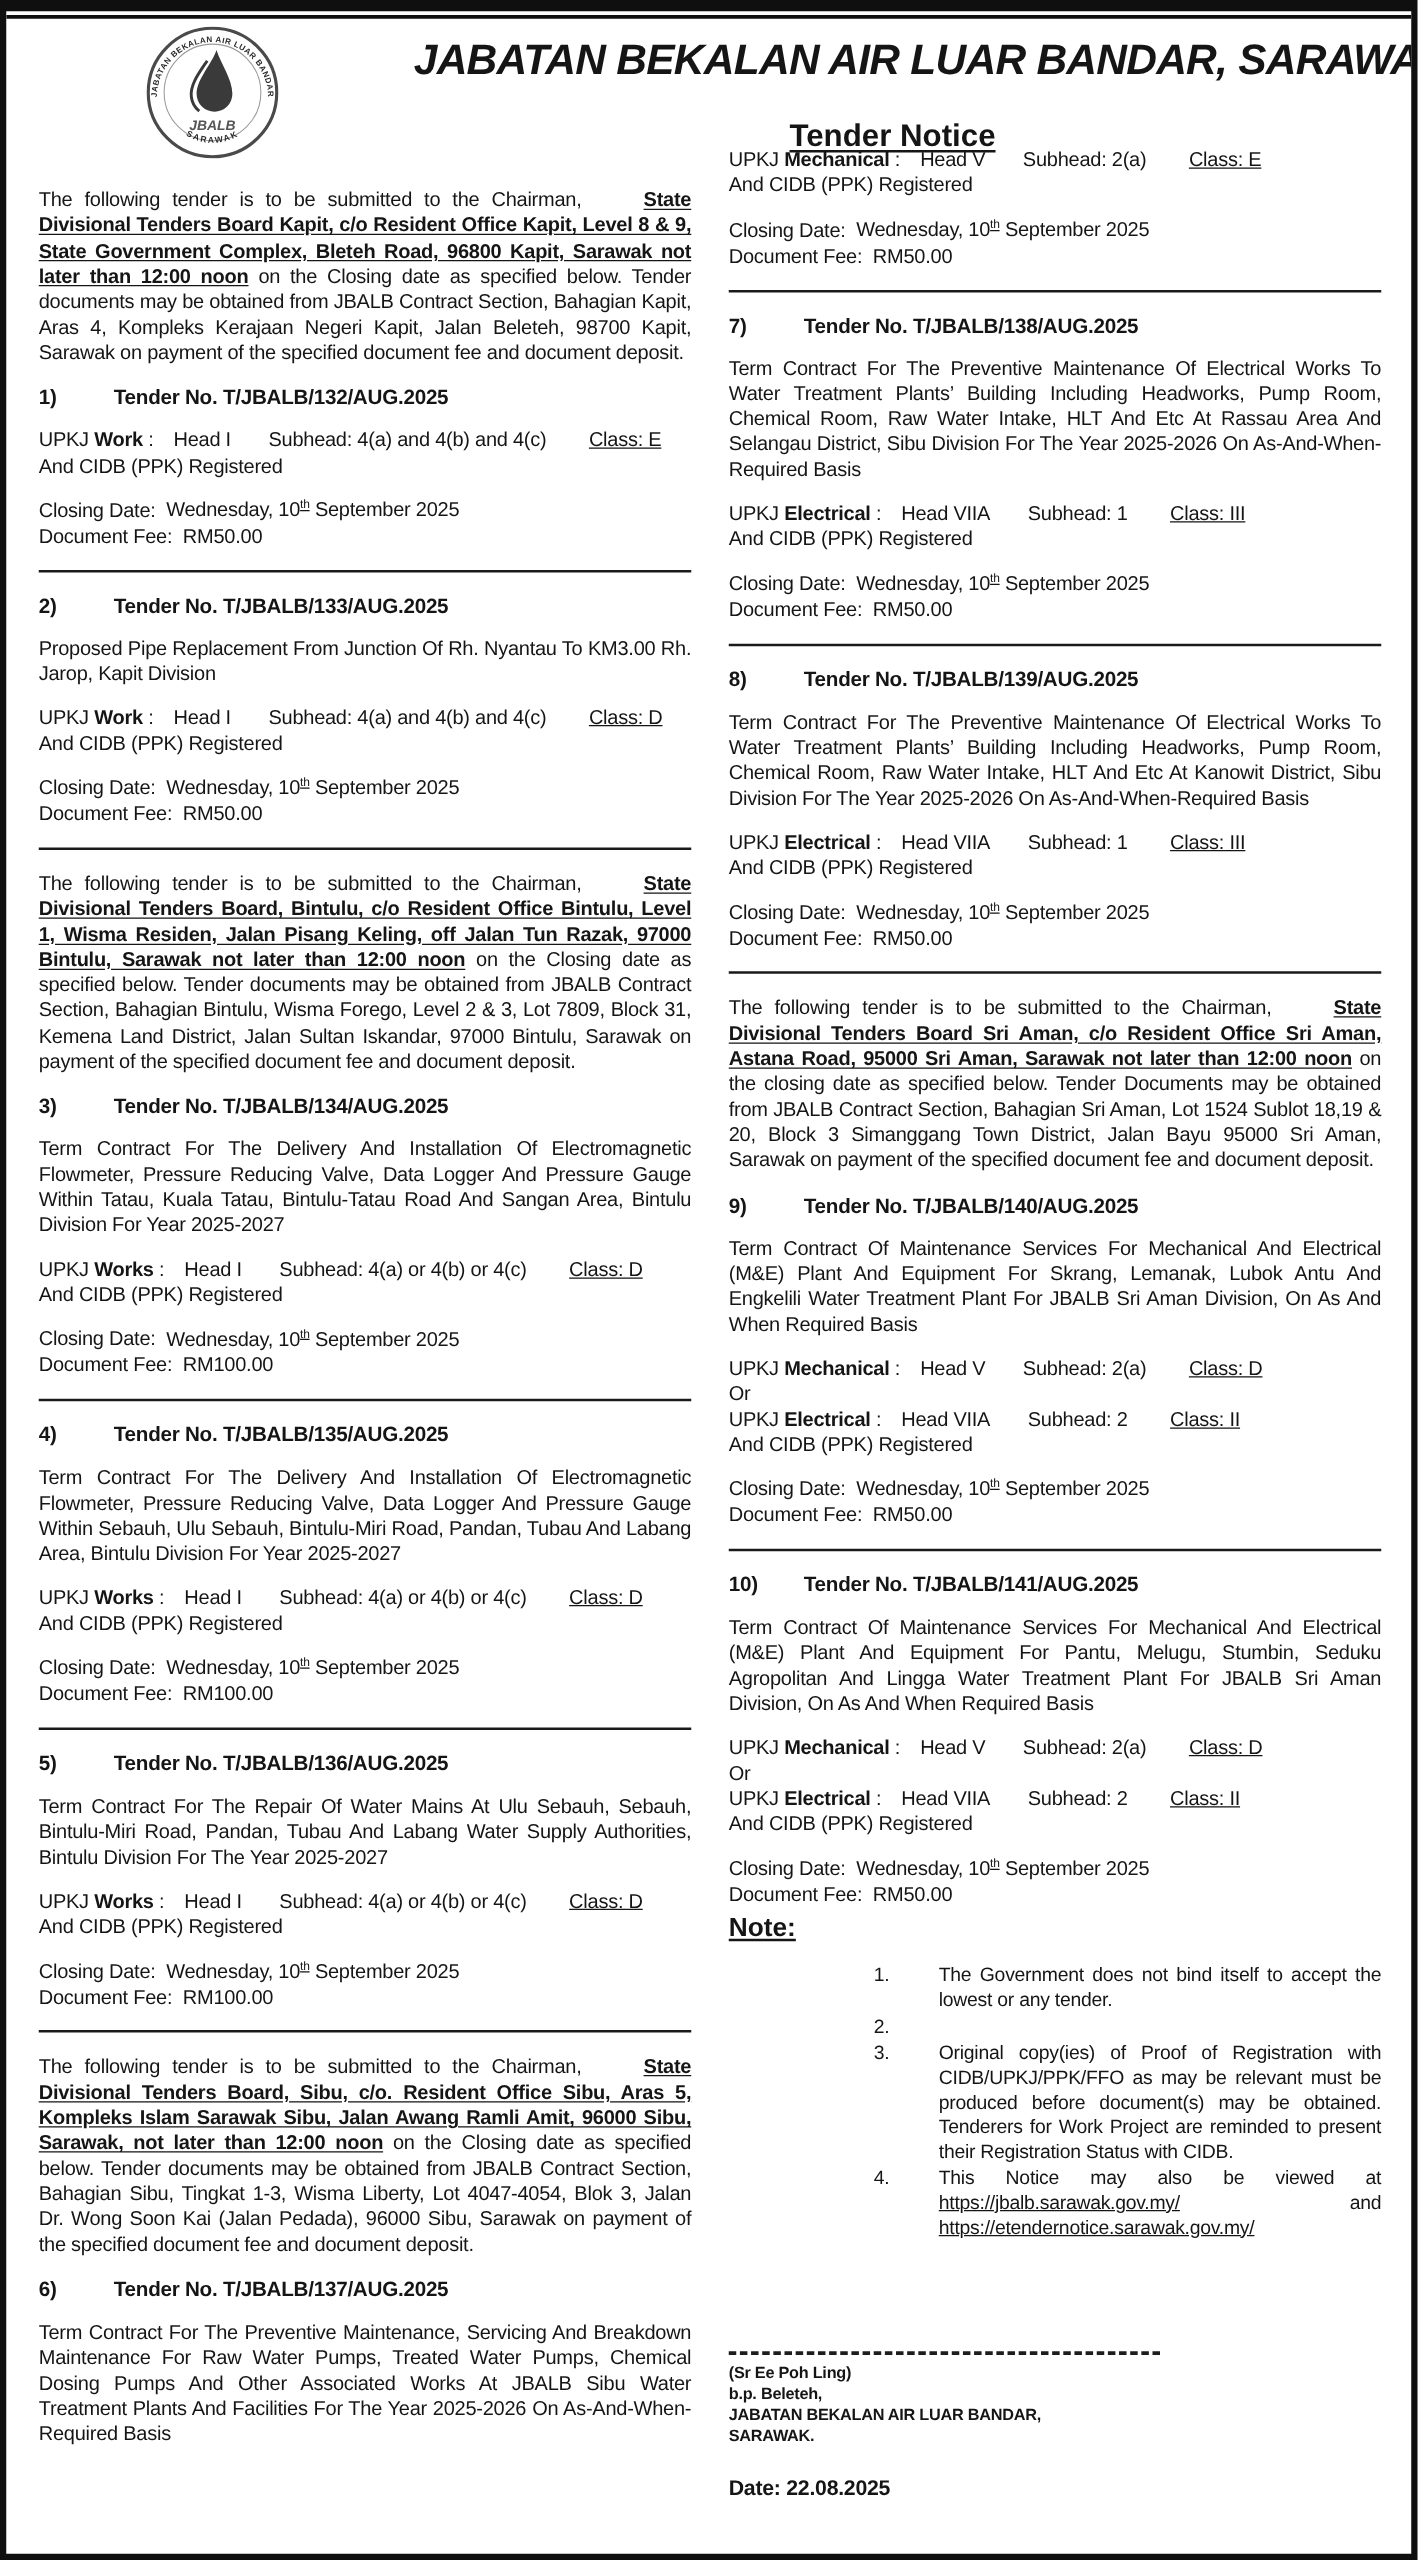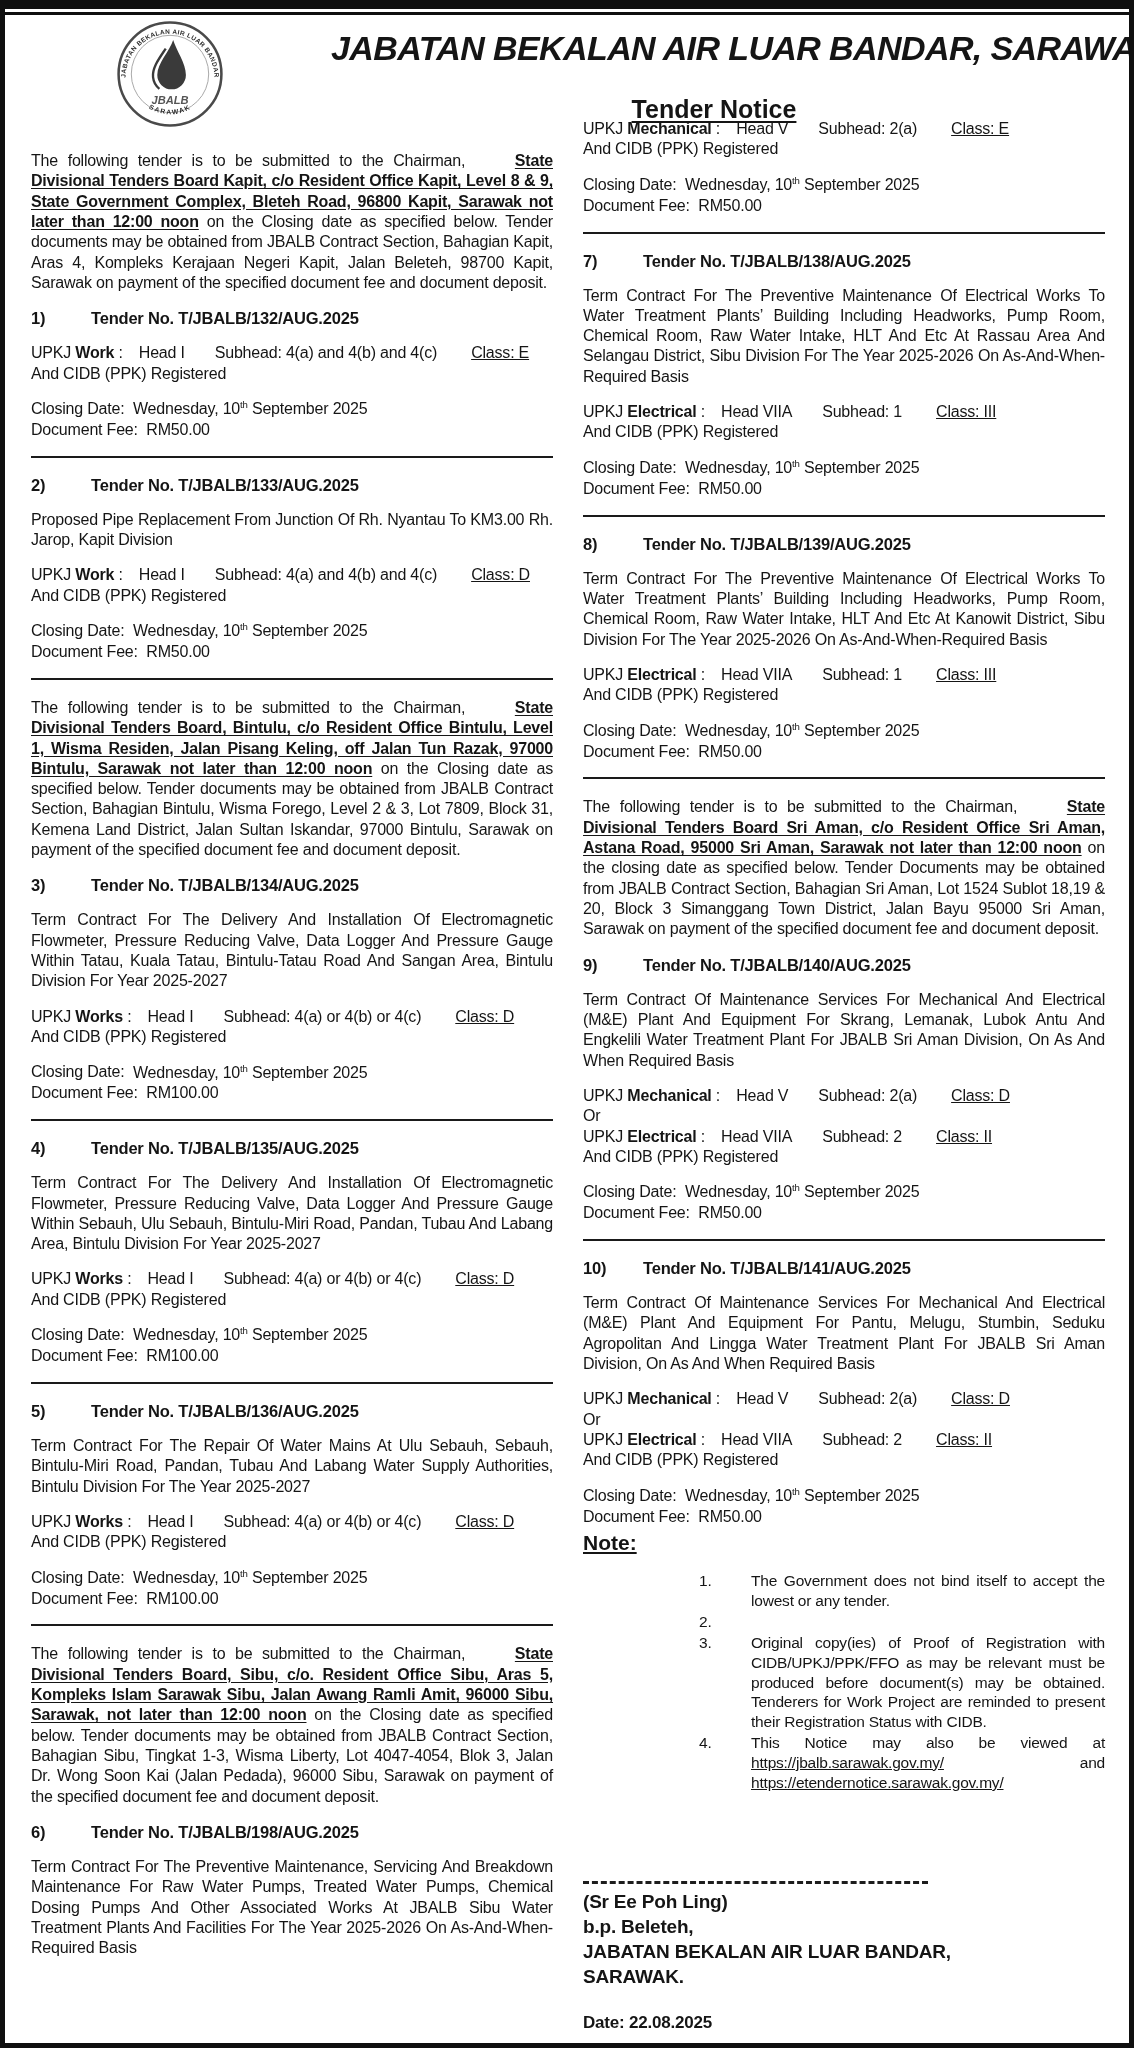--- a/index.html
+++ b/index.html
@@ -33,35 +33,35 @@
   .t-title { text-align:justify; font-size:16px; line-height:1.27; letter-spacing:-0.2px; margin-bottom:15px; }
 
   .upkj-block { font-size:16px; line-height:1.27; letter-spacing:-0.2px; margin-bottom:15px; }
   .upkj-row { white-space:nowrap; }
   .upkj-head { margin-left:16px; }
   .upkj-sub  { margin-left:30px; }
   .upkj-cls  { margin-left:34px;text-decoration:underline; }
 
   .meta { font-size:16px; line-height:1.3; letter-spacing:-0.2px; }
   .lbl { }
-  sup { font-size:60%; }
+  sup { font-size:60%;text-decoration:underline; }
 
   .sep { border-top:2px solid #1a1a1a; margin:15px 0 18px; }
 
   .note-h { display:inline-block; font-weight:bold; font-size:21px; text-decoration:underline; text-underline-offset:2px; margin:4px 0 16px; }
   .note-list { margin-left:116px; }
   .note-item { display:flex; font-size:15.5px; line-height:1.28; letter-spacing:-0.2px; margin-bottom:1px; }
   .note-num { width:52px; flex:none; }
   .note-text { text-align:justify; }
   .u { text-decoration:underline; }
 
   .sig { margin-top:88px; }
   .sig-rule { width:345px; border-bottom:3px dashed #1d1d1d; margin-bottom:5px; }
   .sig b, .sig-name, .sig-line-txt { font-weight:bold; }
-  .sig-name, .sig-line-txt { display:block; font-size:19px; line-height:1.32; font-weight:bold; letter-spacing:-0.2px; }
+  .sig-name, .sig-line-txt { display:block; font-size:13px; line-height:1.32; font-weight:bold; letter-spacing:-0.2px; }
   .sig-date { margin-top:24px; font-weight:bold; font-size:17px; letter-spacing:-0.2px; }
 </style>
 </head>
 <body>
 
 <div class="page">
   <header>
     <div class="logo">
       <svg viewBox="0 0 100 100" width="106" height="106">
         <circle cx="50" cy="50" r="48.5" fill="#ffffff" stroke="#4a4a4a" stroke-width="2.4"></circle>
@@ -146,21 +146,21 @@
         <div class="upkj-block">
           <div class="upkj-row"><span class="upkj-pre"><span>UPKJ</span> <b>Works</b> :</span><span class="upkj-head">Head I</span><span class="upkj-sub">Subhead: 4(a) or 4(b) or 4(c)</span><span class="upkj-cls">Class: D</span></div>
           <div class="upkj-plain">And CIDB (PPK) Registered</div>
         </div>
         <div class="meta"><span class="lbl">Closing Date:</span>&nbsp; <span>Wednesday, 10<sup>th</sup> September 2025</span></div>
         <div class="meta"><span class="lbl">Document Fee:</span>&nbsp; <span>RM100.00</span></div>
         <div class="sep"></div>
         <p class="intro"><span>The following tender is to be submitted to the Chairman, </span><span class="bu">State Divisional Tenders Board, Sibu, c/o. Resident Office Sibu, Aras 5, Kompleks Islam Sarawak Sibu, Jalan Awang Ramli Amit, 96000 Sibu, Sarawak, not later than 12:00 noon</span><span> on the Closing date as specified below.  Tender documents may be obtained from JBALB Contract Section, Bahagian Sibu, Tingkat 1-3, Wisma Liberty, Lot 4047-4054, Blok 3, Jalan Dr. Wong Soon Kai (Jalan Pedada), 96000 Sibu, Sarawak on payment of the specified document fee and document deposit.</span></p>
         <div class="t-head">
           <span class="t-num">6)</span>
-          <span class="t-no">Tender No. T/JBALB/198/AUG.2025</span>
+          <span class="t-no">Tender No. T/JBALB/137/AUG.2025</span>
         </div>
         <p class="t-title">Term Contract For The Preventive Maintenance, Servicing And Breakdown Maintenance For Raw Water Pumps, Treated Water Pumps, Chemical Dosing Pumps And Other Associated Works At JBALB Sibu Water Treatment Plants And Facilities For The Year 2025-2026 On As-And-When-Required Basis</p>
       </section>
     <section class="col col-right">
         <div class="upkj-block">
           <div class="upkj-row"><span class="upkj-pre"><span>UPKJ</span> <b>Mechanical</b> :</span><span class="upkj-head">Head V</span><span class="upkj-sub">Subhead: 2(a)</span><span class="upkj-cls">Class: E</span></div>
           <div class="upkj-plain">And CIDB (PPK) Registered</div>
         </div>
         <div class="meta"><span class="lbl">Closing Date:</span>&nbsp; <span>Wednesday, 10<sup>th</sup> September 2025</span></div>
         <div class="meta"><span class="lbl">Document Fee:</span>&nbsp; <span>RM50.00</span></div>

